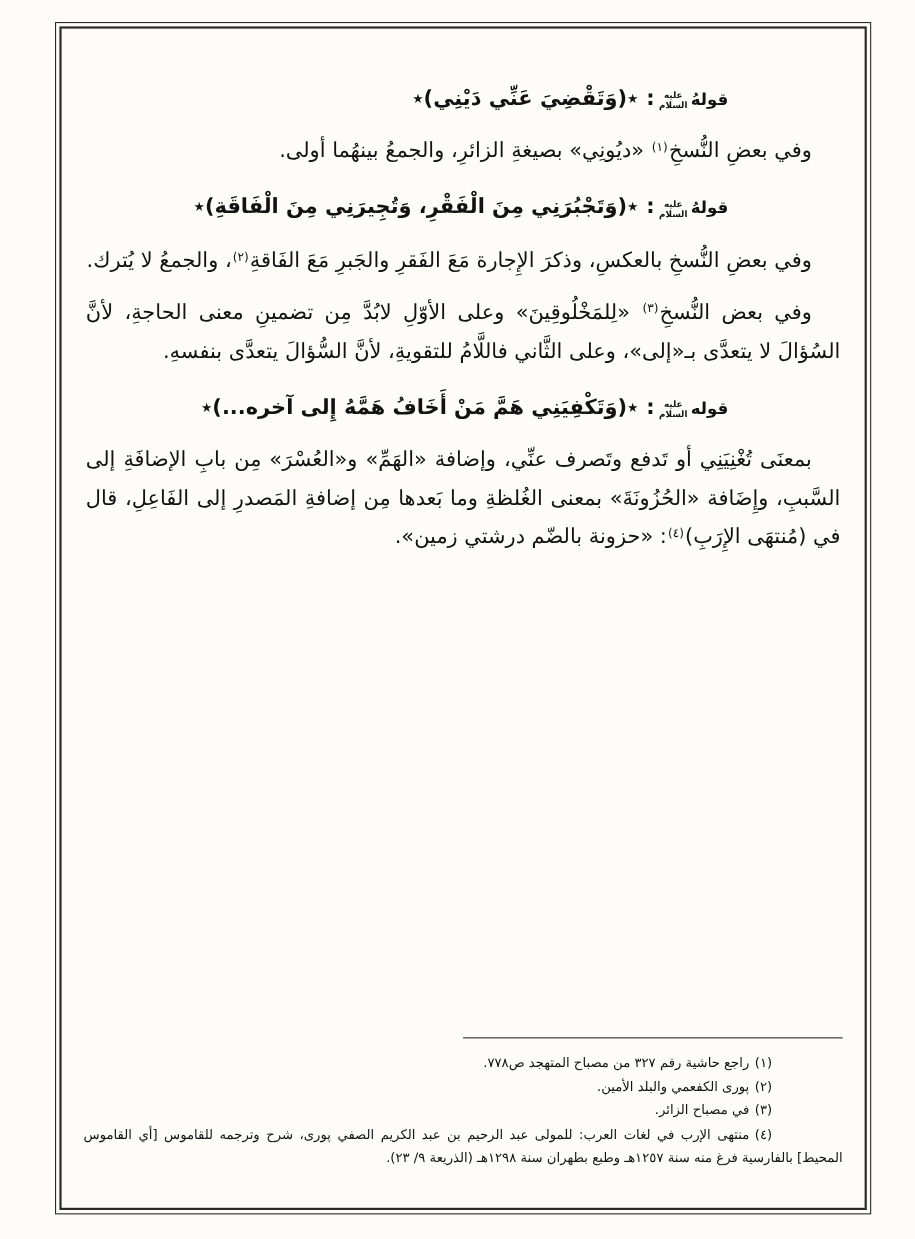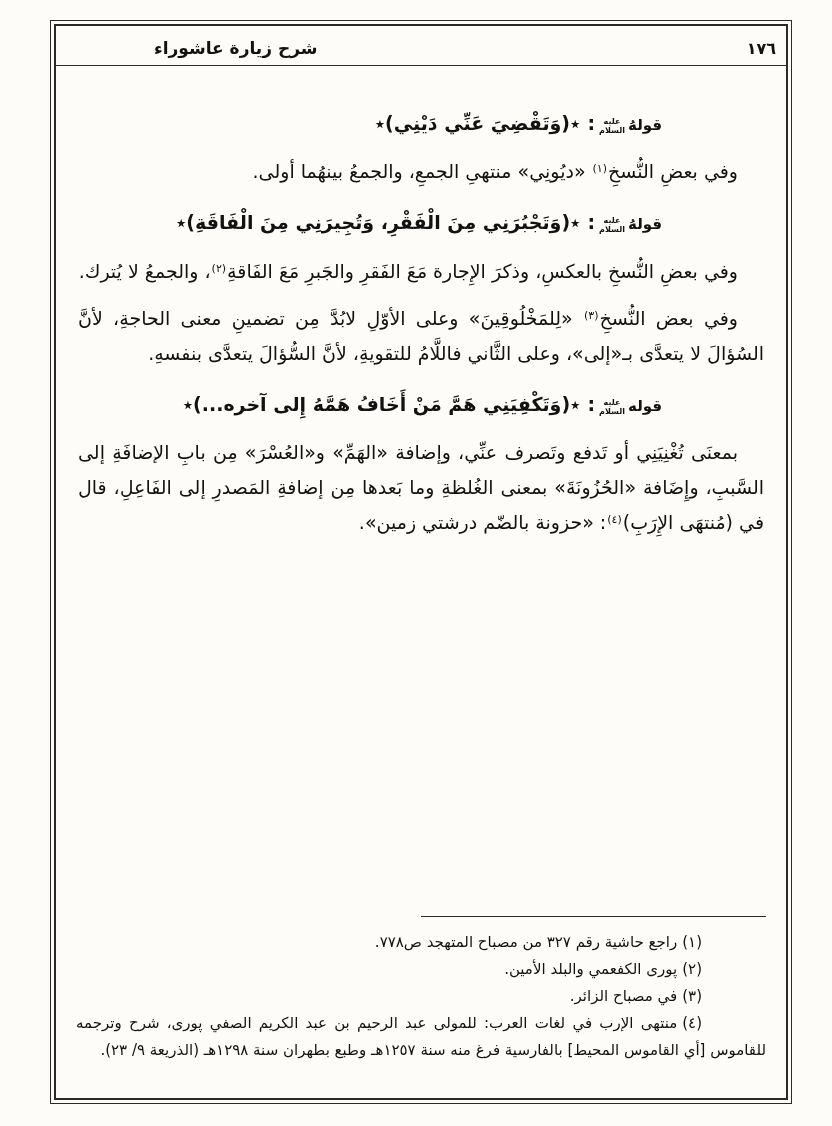--- a/index.html
+++ b/index.html
@@ -82,44 +82,40 @@
   }
 
   
   .footnotes { flex:0 0 auto; margin-top:auto; padding:0 4px; }
   .fn-rule {
     border:0; border-top:1.4px solid #2a2a2a;
     width:50%;
     margin:0 0 12px auto; 
   }
   .footnote {
-    font-size:15px;
+    font-size:12px;
     line-height:1.8;
     text-align:justify;
     text-indent:64px;
   }
   .fn-num { margin-left:5px; }
 </style>
 </head>
 <body>
 
 <div class="page">
   <div class="frame">
     <div class="frame-inner">
 
-      <header class="page-header">
-        <span class="book-title">شرح زيارة عاشوراء</span>
-        <span class="page-number">١٧٦</span>
-      </header>
 
       <main class="page-main">
 
         <p class="qawl"><span class="qawl-lead">قولهُ</span><span class="salam">عليه السلام</span><span class="qawl-sep">:</span><span class="qawl-phrase">٭(وَتَقْضِيَ عَنِّي دَيْنِي)٭</span></p>
 
-        <p class="para"><span>وفي بعضِ النُّسخِ</span><sup class="fn-marker">(١)</sup><span> «ديُونِي» منتهىِ الجمعِ، والجمعُ بينهُما أولى.</span></p>
+        <p class="para"><span>وفي بعضِ النُّسخِ</span><sup class="fn-marker">(١)</sup><span> «ديُونِي» بصيغةِ الزائرِ، والجمعُ بينهُما أولى.</span></p>
 
         <p class="qawl"><span class="qawl-lead">قولهُ</span><span class="salam">عليه السلام</span><span class="qawl-sep">:</span><span class="qawl-phrase">٭(وَتَجْبُرَنِي مِنَ الْفَقْرِ، وَتُجِيرَنِي مِنَ الْفَاقَةِ)٭</span></p>
 
         <p class="para"><span>وفي بعضِ النُّسخِ بالعكسِ، وذكرَ الإِجارة مَعَ الفَقرِ والجَبرِ مَعَ الفَاقةِ</span><sup class="fn-marker">(٢)</sup><span>، والجمعُ لا يُترك.</span></p>
 
 
         <p class="para"><span>وفي بعض النُّسخِ</span><sup class="fn-marker">(٣)</sup><span> «لِلمَخْلُوقِينَ» وعلى الأوّلِ لابُدَّ مِن تضمينِ معنى الحاجةِ، لأنَّ السُؤالَ لا يتعدَّى بـ«إلى»، وعلى الثَّاني فاللَّامُ للتقويةِ، لأنَّ السُّؤالَ يتعدَّى بنفسهِ.</span></p>
 
         <p class="qawl"><span class="qawl-lead">قوله</span><span class="salam">عليه السلام</span><span class="qawl-sep">:</span><span class="qawl-phrase">٭(وَتَكْفِيَنِي هَمَّ مَنْ أَخَافُ هَمَّهُ إِلى آخره...)٭</span></p>
 

